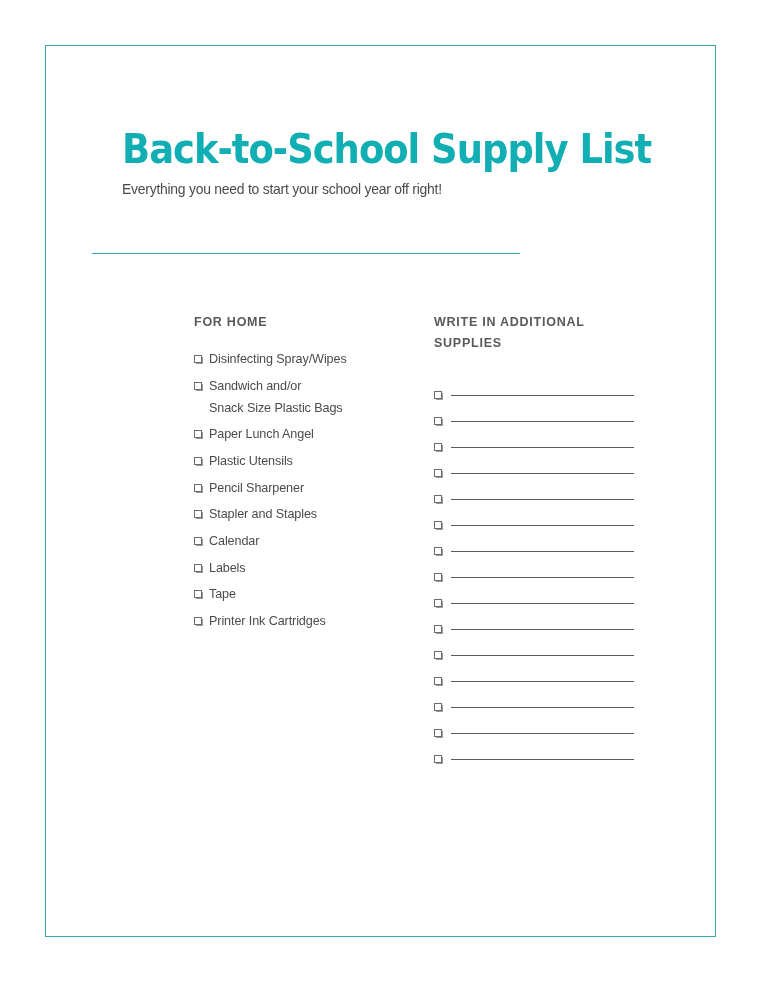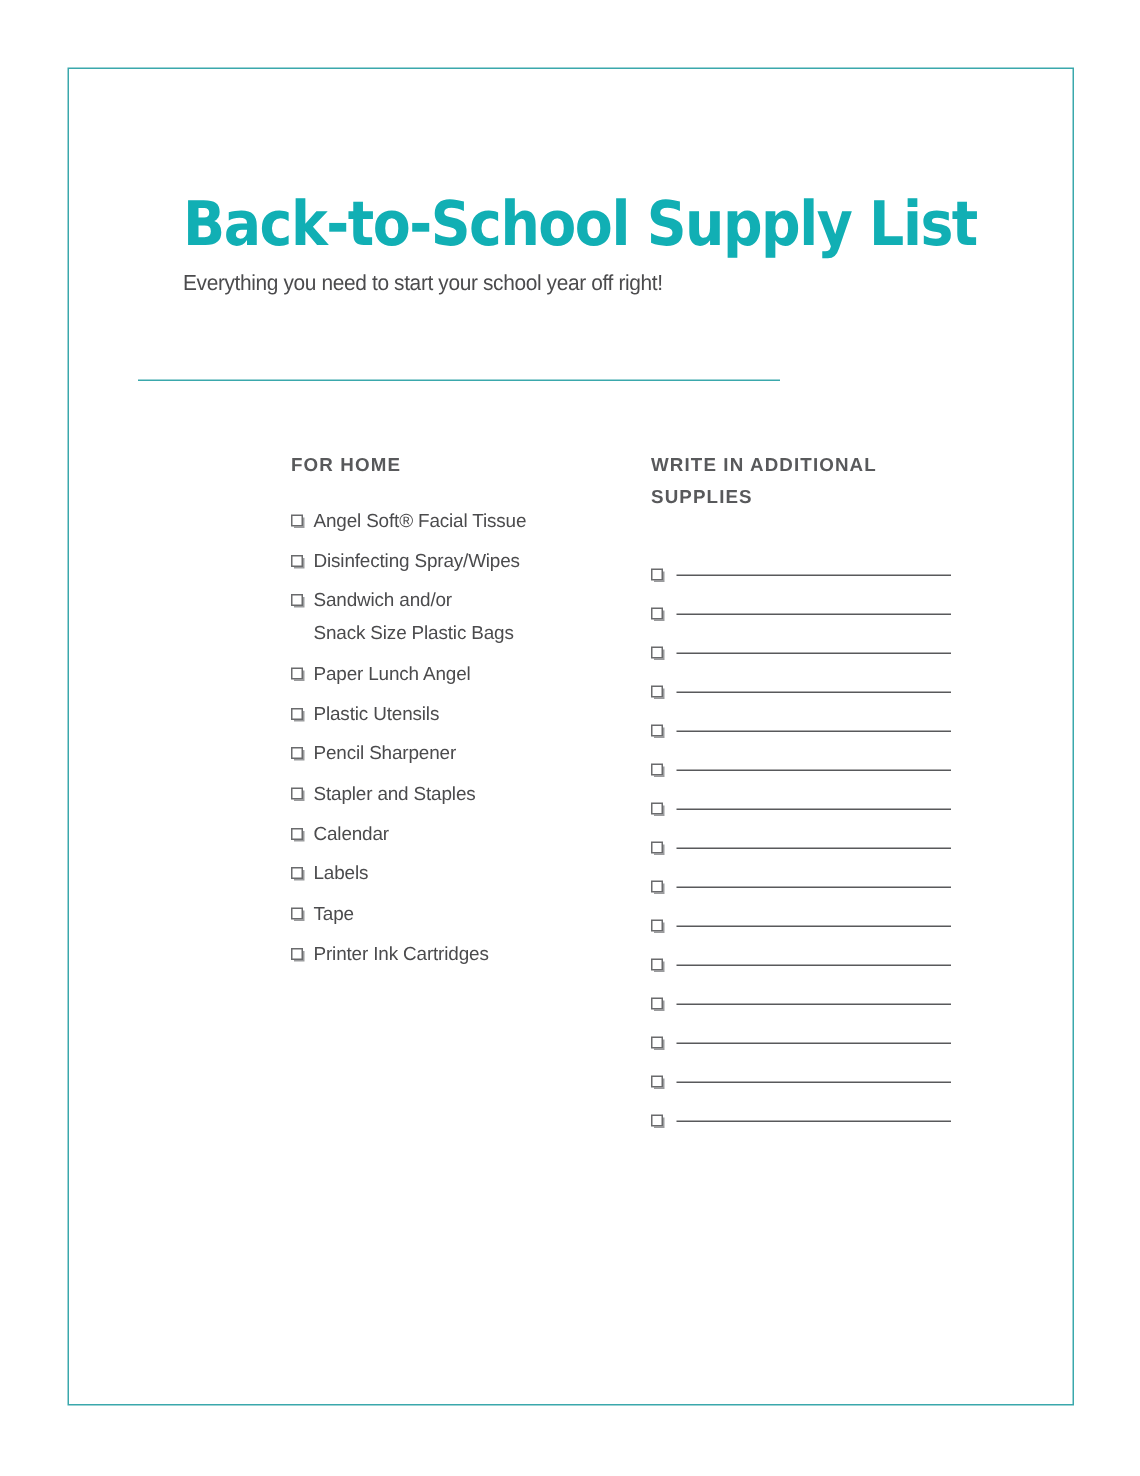--- a/index.html
+++ b/index.html
@@ -72,21 +72,21 @@
   
   .columns {
     position: absolute;
     left: 0;
     top: 254px;
     width: 760px;
     height: 460px;
   }
   .col {
     position: absolute;
-    top: 0;
+    top: 12px;
   }
   .col-home  { left: 148px; width: 215px; }
   .col-write { left: 388px; width: 200px; }
 
   .col-heading {
     margin: 0 0 18px 0;
     font-family: "Liberation Sans", sans-serif;
     font-size: 12.5px;
     font-weight: bold;
     letter-spacing: 0.75px;
@@ -163,26 +163,20 @@
   <div class="header-rule"></div>
 
   <div class="columns">
 
     <div class="col col-home">
       <h2 class="col-heading">FOR HOME</h2>
       <ul class="check-list">
           <li class="check-item">
             <span class="checkbox"></span>
             <span>
-              <span class="item-text">Angel Soft® Facial Tissue</span>
-            </span>
-          </li>
-          <li class="check-item">
-            <span class="checkbox"></span>
-            <span>
               <span class="item-text">Disinfecting Spray/Wipes</span>
             </span>
           </li>
           <li class="check-item">
             <span class="checkbox"></span>
             <span>
               <span class="item-text">Sandwich and/or</span>
               <span class="item-sub">Snack Size Plastic Bags</span>
             </span>
           </li>

